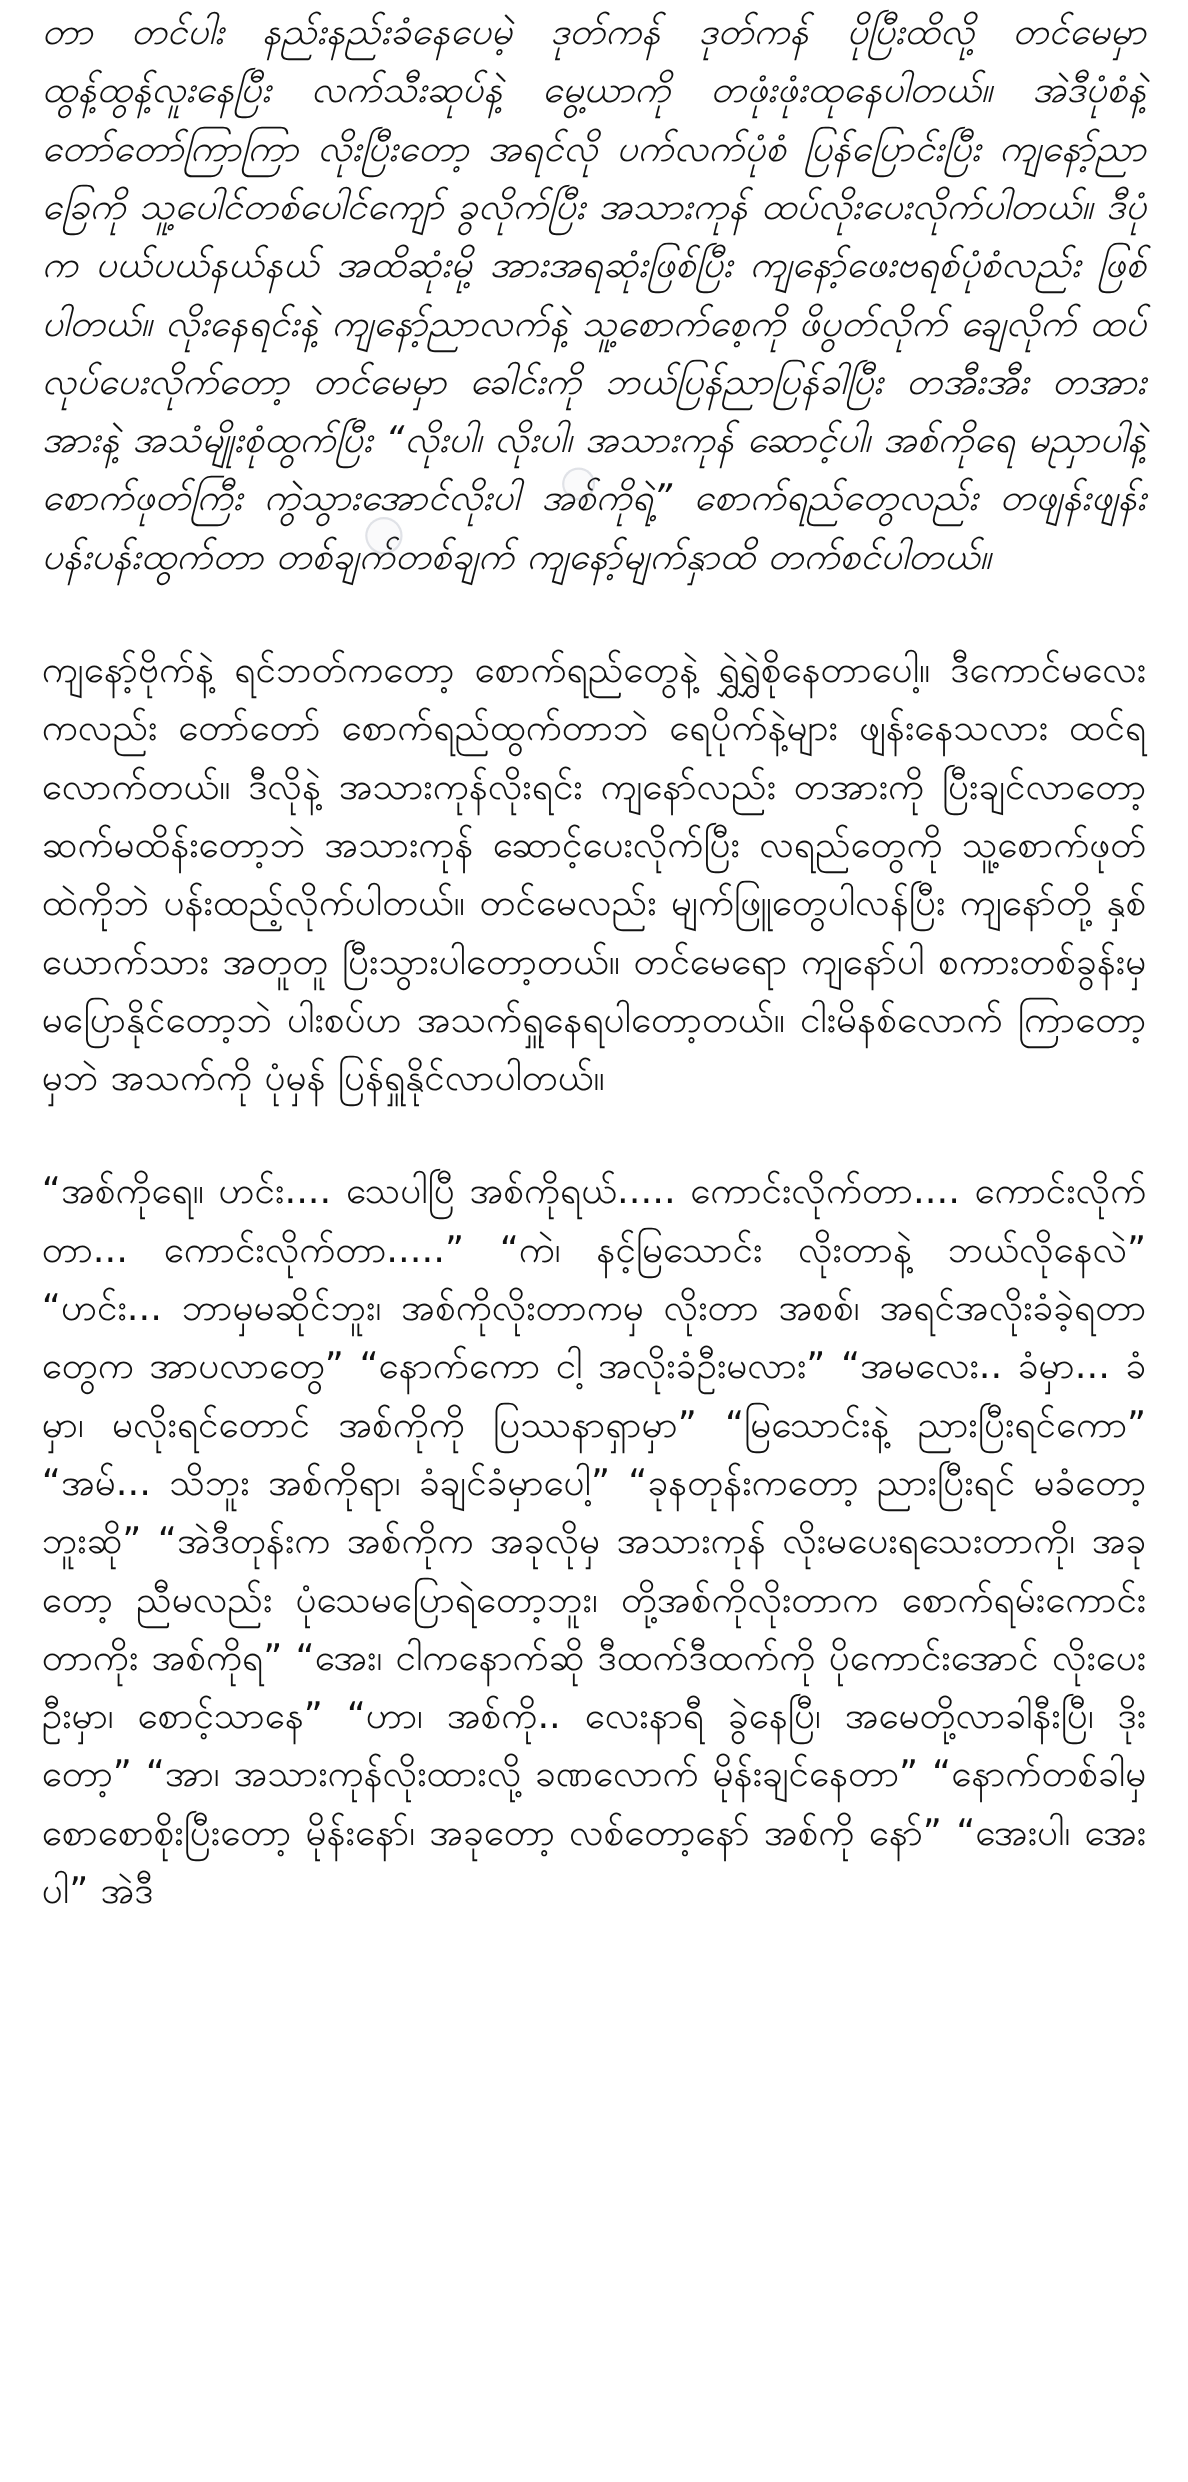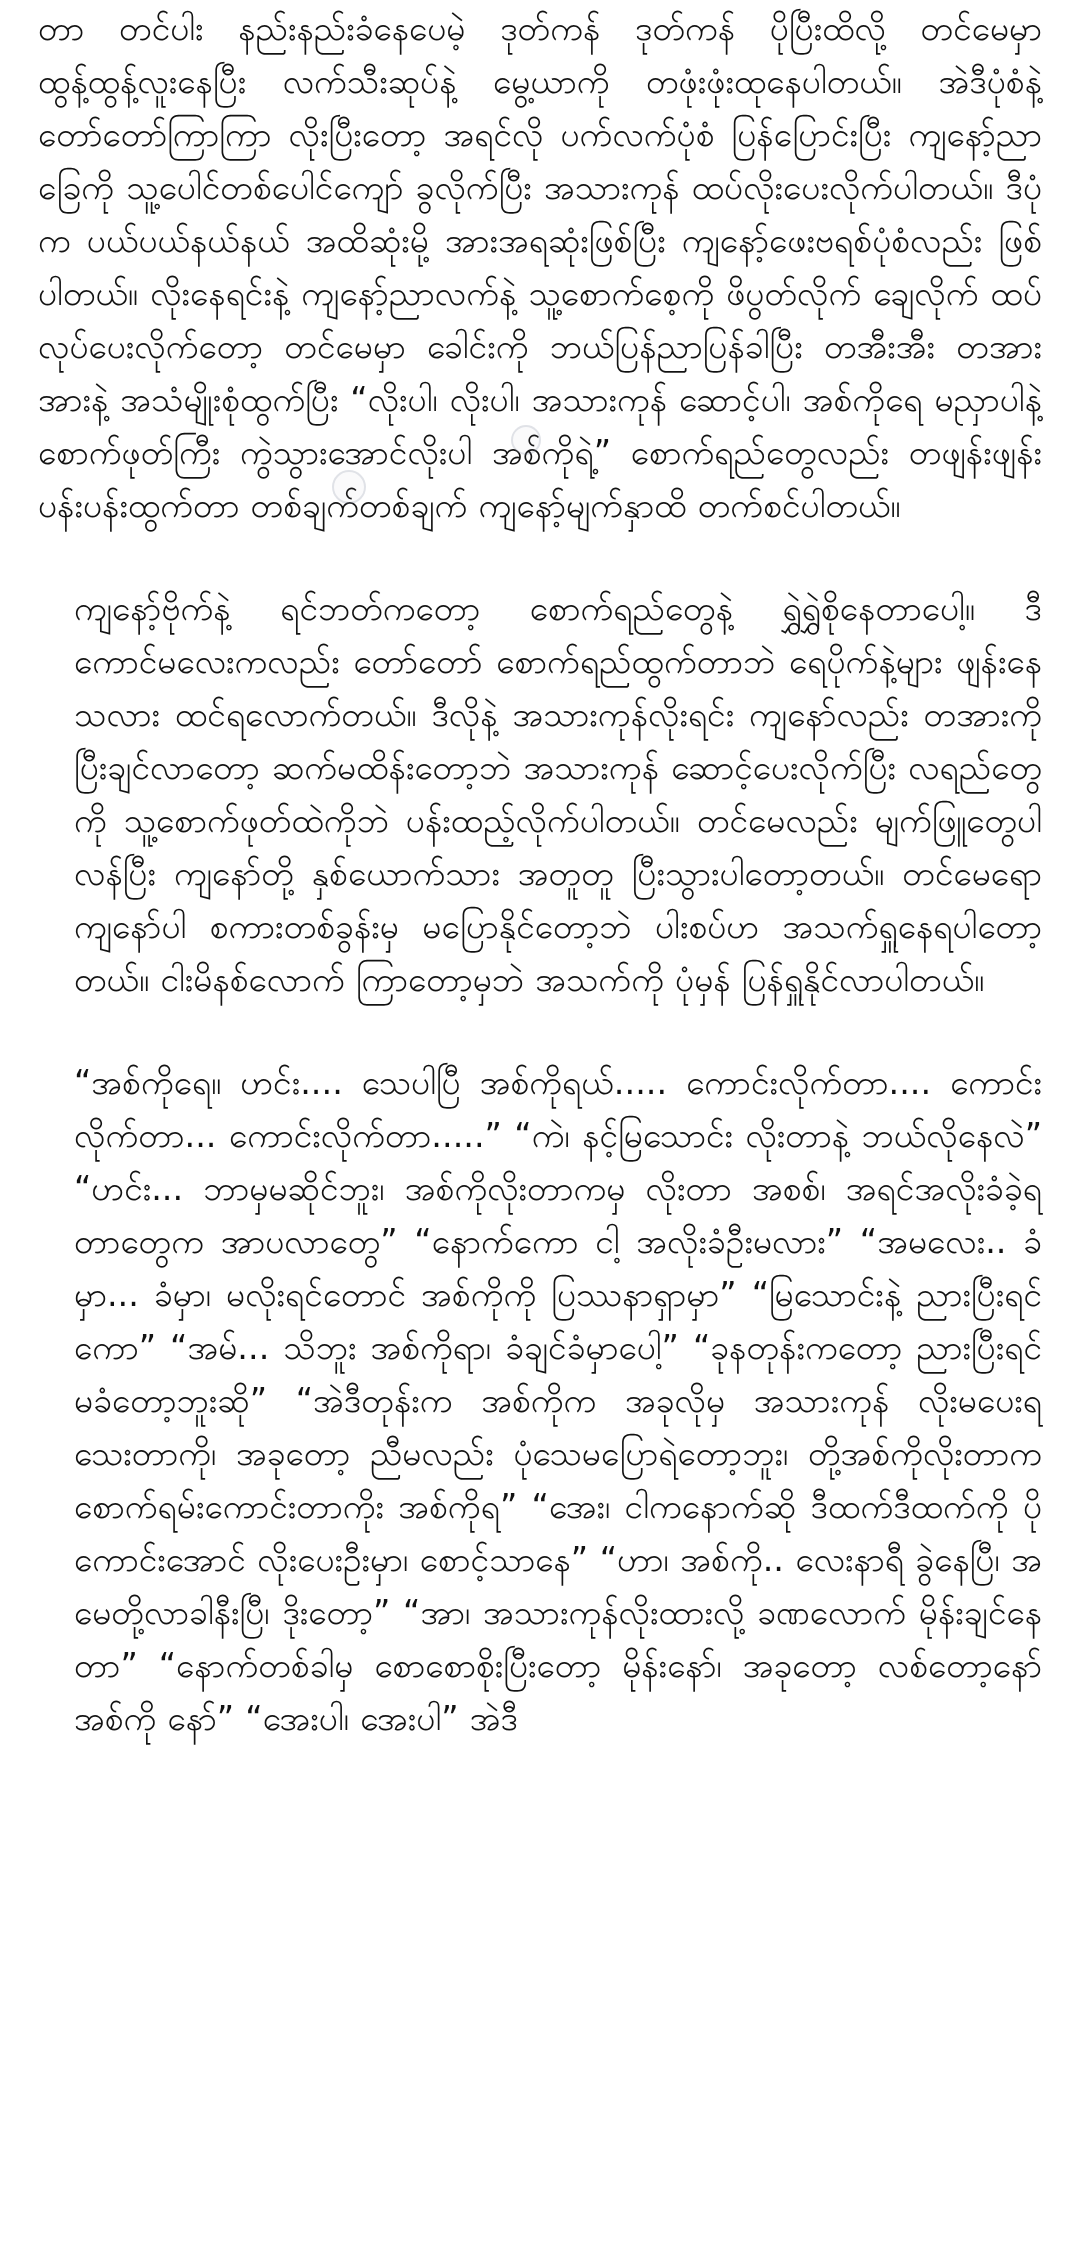--- a/index.html
+++ b/index.html
@@ -28,24 +28,24 @@
     font-size: 33.5px;
     line-height: 53px;
     text-align: justify;
     text-justify: inter-word;
     word-spacing: 0.5px;
     margin: 0;
     color: #121212;
   }
   .para + .para {
     margin-top: 50px;
-    margin-left: 36px;
   }
   .para.first {
     margin-top: 0;
+    font-style: italic;
   }
   
   .touch-dot {
     position: absolute;
     border-radius: 50%;
     border: 2px solid rgba(120,130,150,0.20);
     background: rgba(150,160,180,0.05);
     pointer-events: none;
   }
   .touch-dot.d1 { left: 511px; top: 425px; width: 26px; height: 26px; }

